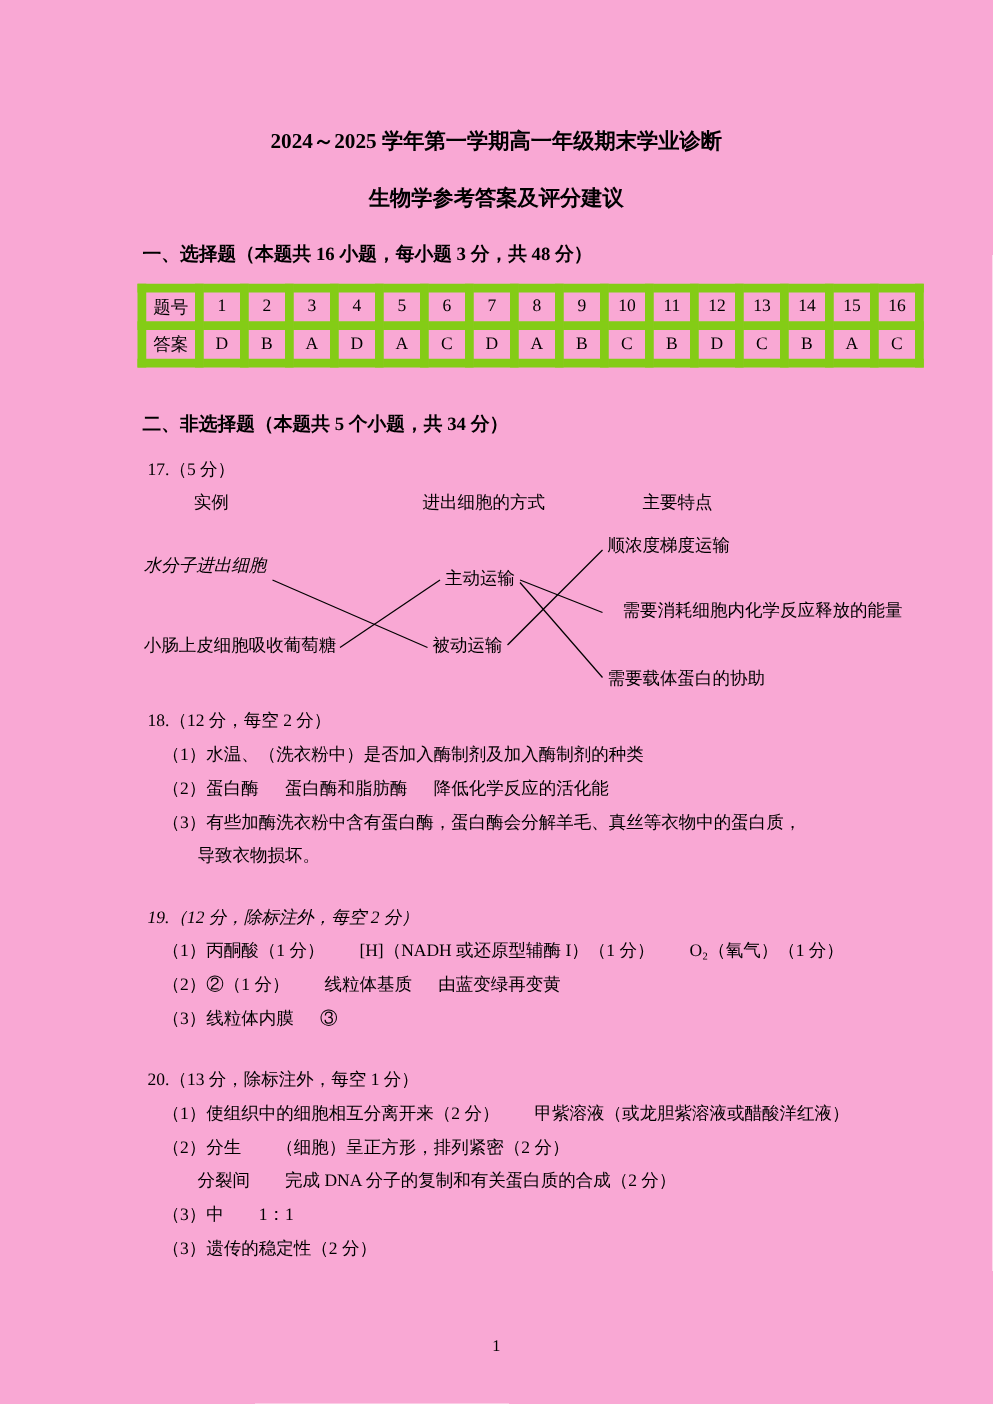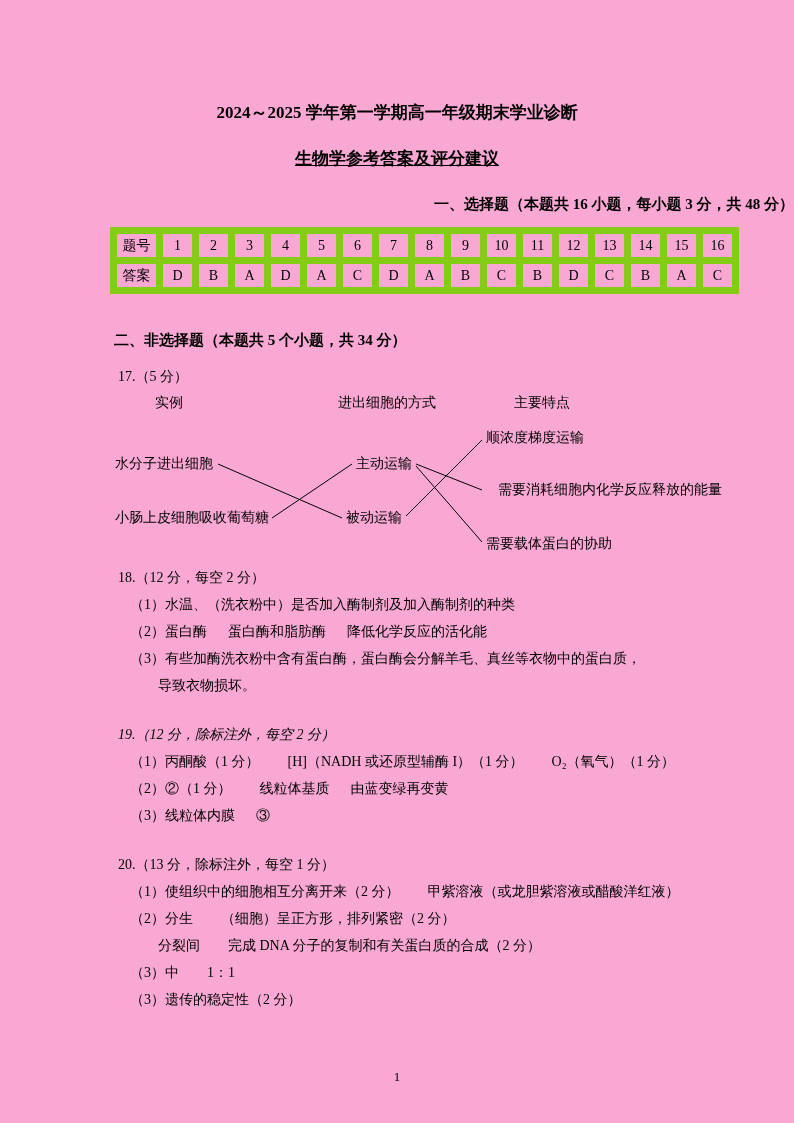--- a/index.html
+++ b/index.html
@@ -15,29 +15,29 @@
     overflow:hidden;
   }
   .title-line {
     text-align:center;
     font-weight:700;
     font-size:17px;
     line-height:22px;
     white-space:pre-wrap;
   }
   #title1 { padding-top:102px; }
-  #title2 { margin-top:24px;text-decoration:underline; }
+  #title2 { margin-top:24px; }
   .sec-heading {
     font-weight:700;
     font-size:15px;
     line-height:21px;
     margin-left:114px;
     white-space:pre-wrap;
   }
-  #sec1-heading { margin-top:24px;text-align:right; }
+  #sec1-heading { margin-top:24px; }
   #sec2-heading { margin-top:36px; }
   .answer-table {
     border-collapse:collapse;
     margin:12px 0 0 110px;
     table-layout:fixed;
   }
   .answer-table td {
     border:7px solid #84cc16;
     width:36px; height:30px;
     text-align:center;
@@ -142,21 +142,21 @@
       <line x1="218" y1="74" x2="342" y2="128" stroke="#000" stroke-width="1"></line>
       <line x1="272" y1="128" x2="352" y2="74" stroke="#000" stroke-width="1"></line>
       <line x1="416" y1="74" x2="482" y2="100" stroke="#000" stroke-width="1"></line>
       <line x1="416" y1="76" x2="482" y2="152" stroke="#000" stroke-width="1"></line>
       <line x1="406" y1="126" x2="482" y2="50" stroke="#000" stroke-width="1"></line>
     </svg>
     <span class="dg" style="left:155px; top:5px;">实例</span>
     <span class="dg" style="left:338px; top:5px;">进出细胞的方式</span>
     <span class="dg" style="left:514px; top:5px;">主要特点</span>
     <span class="dg" style="left:486px; top:40px;">顺浓度梯度运输</span>
-    <span class="dg" style="left:115px; top:66px;">水分子进出细胞</span>
+    <span class="dg" style="left:115px; top:56px;font-style:italic;">水分子进出细胞</span>
     <span class="dg" style="left:356px; top:66px;">主动运输</span>
     <span class="dg" style="left:498px; top:92px;">需要消耗细胞内化学反应释放的能量</span>
     <span class="dg" style="left:115px; top:120px;">小肠上皮细胞吸收葡萄糖</span>
     <span class="dg" style="left:346px; top:120px;">被动运输</span>
     <span class="dg" style="left:486px; top:146px;">需要载体蛋白的协助</span>
   </div>
 
   <div id="q18-label" class="q-label">18.（12 分，每空 2 分）</div>
   <div class="ans-line">（1）水温、（洗衣粉中）是否加入酶制剂及加入酶制剂的种类</div>
   <div class="ans-line">（2）蛋白酶      蛋白酶和脂肪酶      降低化学反应的活化能</div>

